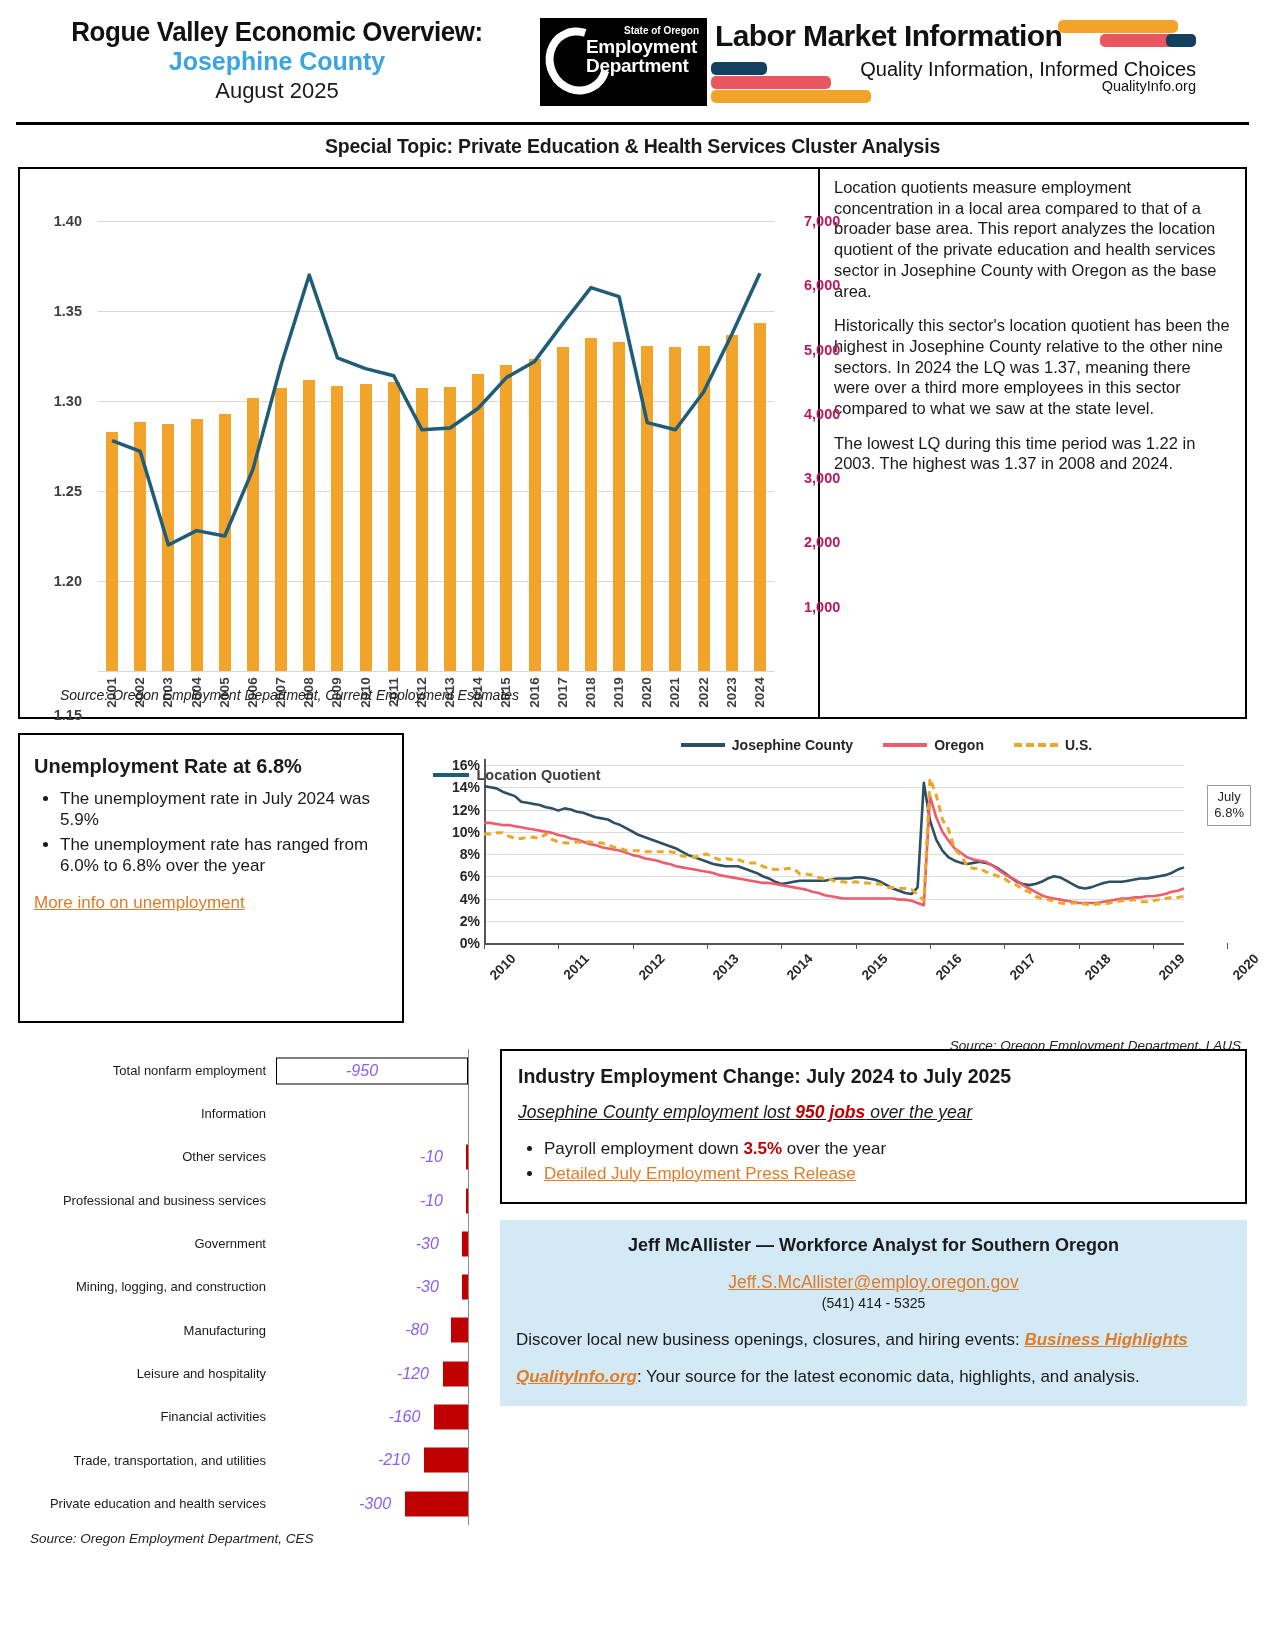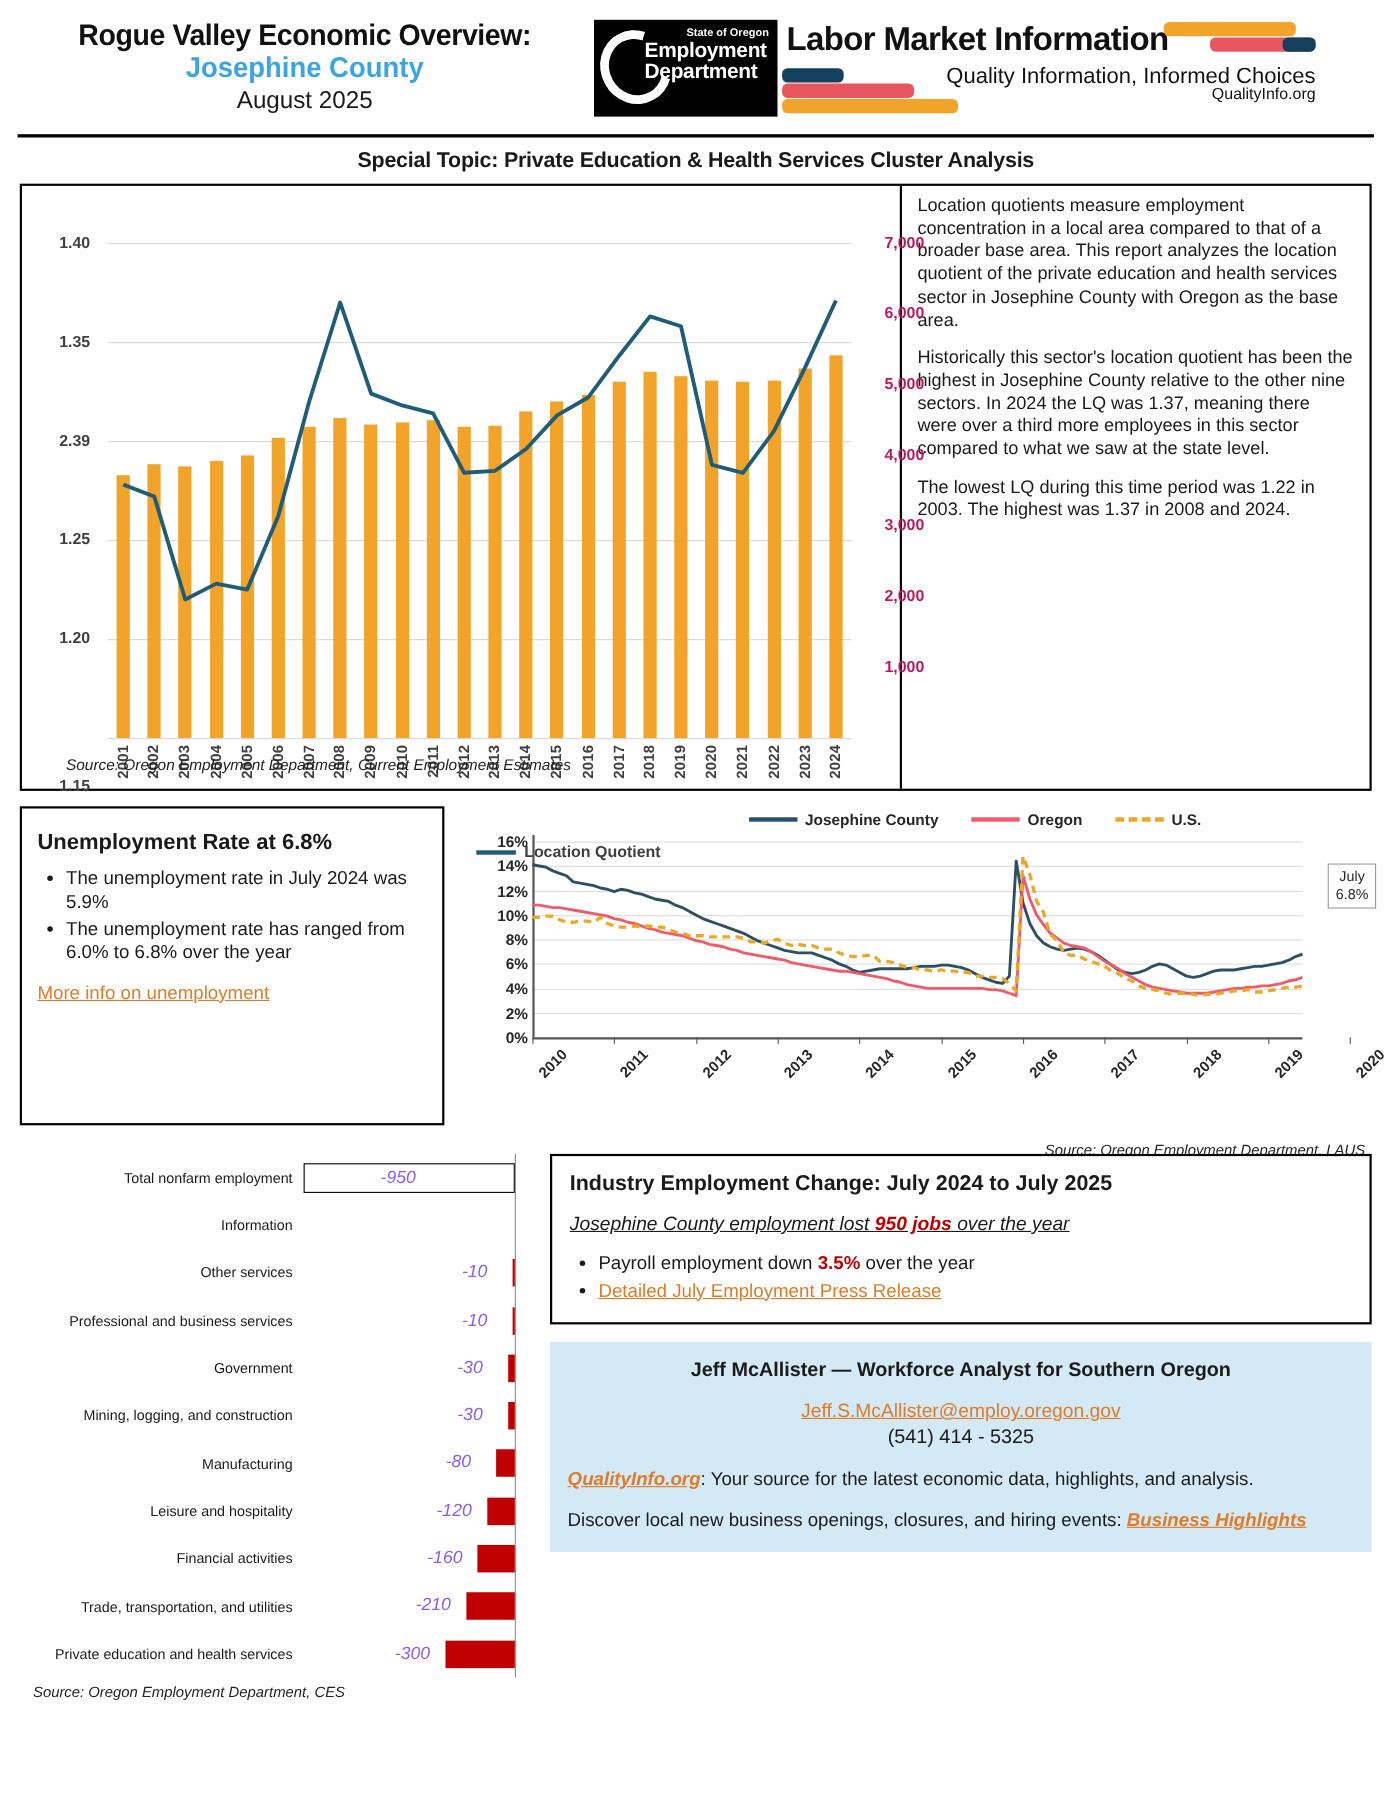--- a/index.html
+++ b/index.html
@@ -189,21 +189,21 @@
 
   .contact-box {
     margin-top:16px; background:#D3E9F5; padding:14px 16px 18px 16px;
     font-size:17px; line-height:1.28;
   }
   .cb-name { text-align:center; font-weight:bold; font-size:18px; }
   .cb-mail {
     text-align:center; color:#E07B27; text-decoration:underline; cursor:pointer;
     font-size:17.5px; margin-top:14px;
   }
-  .cb-phone { text-align:center; font-size:18px; margin-top:1px; }
+  .cb-phone { text-align:center; font-size:14px; margin-top:1px; }
   .cb-p { margin-top:16px; }
   .cb-qi {
     color:#E07B27; font-weight:bold; font-style:italic; text-decoration:underline;
     cursor:pointer;
   }
   .cb-bh {
     color:#E07B27; font-weight:bold; font-style:italic; text-decoration:underline;
     cursor:pointer;
   }
 </style>
@@ -246,21 +246,21 @@
 <div class="panel1">
   <div class="chart1-wrap">
     <div class="c1-plot" id="c1plot">
         <div class="c1-gridline" style="top: 450px;"></div>
         <div class="c1-ylab" style="top: 450px; margin-top: 44px;">1.15</div>
         <div class="c1-gridline" style="top: 360px;"></div>
         <div class="c1-ylab" style="top: 360px;">1.20</div>
         <div class="c1-gridline" style="top: 270px;"></div>
         <div class="c1-ylab" style="top: 270px;">1.25</div>
         <div class="c1-gridline" style="top: 180px;"></div>
-        <div class="c1-ylab" style="top: 180px;">2.39</div>
+        <div class="c1-ylab" style="top: 180px;">1.30</div>
         <div class="c1-gridline" style="top: 90px;"></div>
         <div class="c1-ylab" style="top: 90px;">1.35</div>
         <div class="c1-gridline" style="top: 0px;"></div>
         <div class="c1-ylab" style="top: 0px;">1.40</div>
         <div class="c1-y2lab" style="top: 385.714px;">1,000</div>
         <div class="c1-y2lab" style="top: 321.429px;">2,000</div>
         <div class="c1-y2lab" style="top: 257.143px;">3,000</div>
         <div class="c1-y2lab" style="top: 192.857px;">4,000</div>
         <div class="c1-y2lab" style="top: 128.571px;">5,000</div>
         <div class="c1-y2lab" style="top: 64.2857px;">6,000</div>
@@ -521,20 +521,20 @@
         <li><span>Payroll employment down </span><span class="red-b" style="font-style:normal">3.5%</span><span> over the year</span></li>
         <li><span class="iec-link">Detailed July Employment Press Release</span></li>
       </ul>
     </div>
 
     <div class="contact-box">
       <div class="cb-name">Jeff McAllister — Workforce Analyst for Southern Oregon</div>
       <div class="cb-mail">Jeff.S.McAllister@employ.oregon.gov</div>
       <div class="cb-phone">(541) 414 - 5325</div>
       <div class="cb-p">
+        <span>Discover local new business openings, closures, and hiring events: </span><span class="cb-bh">Business Highlights</span>
+      </div>
+      <div class="cb-p">
         <span class="cb-qi">QualityInfo.org</span><span>: Your source for the latest economic data, highlights, and analysis.</span>
       </div>
-      <div class="cb-p">
-        <span>Discover local new business openings, closures, and hiring events: </span><span class="cb-bh">Business Highlights</span>
-      </div>
     </div>
   </div>
 </div>
 
 </body></html>

